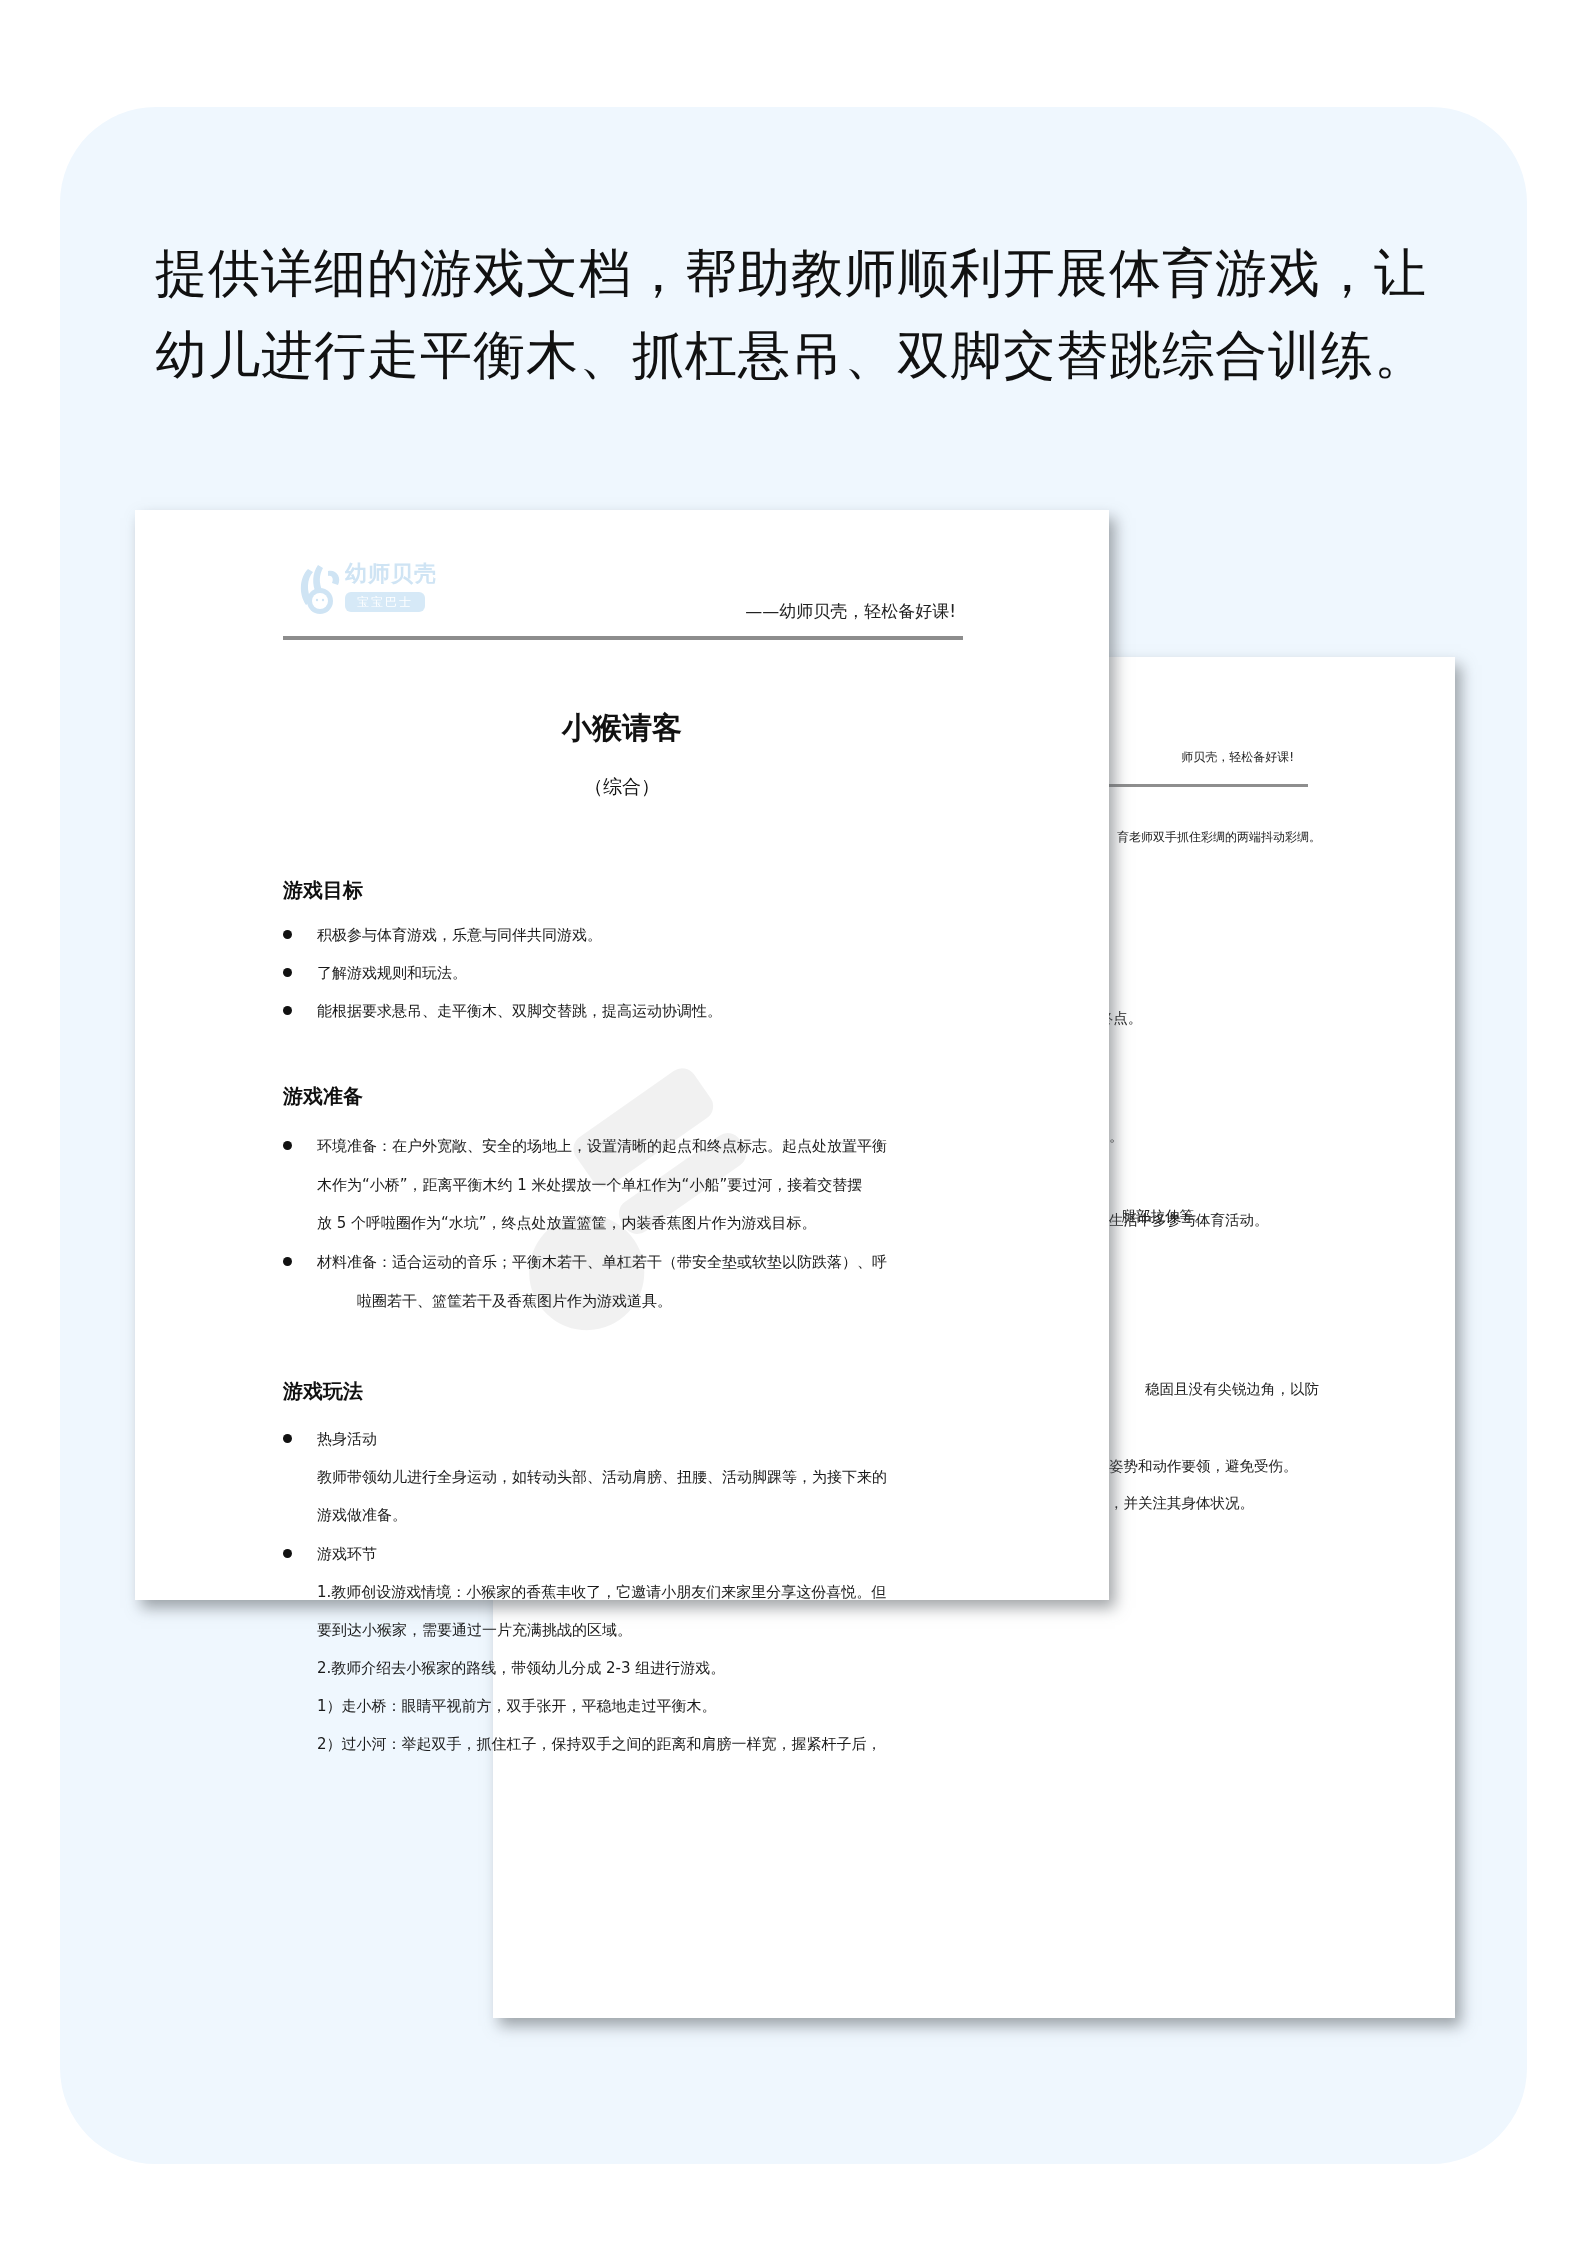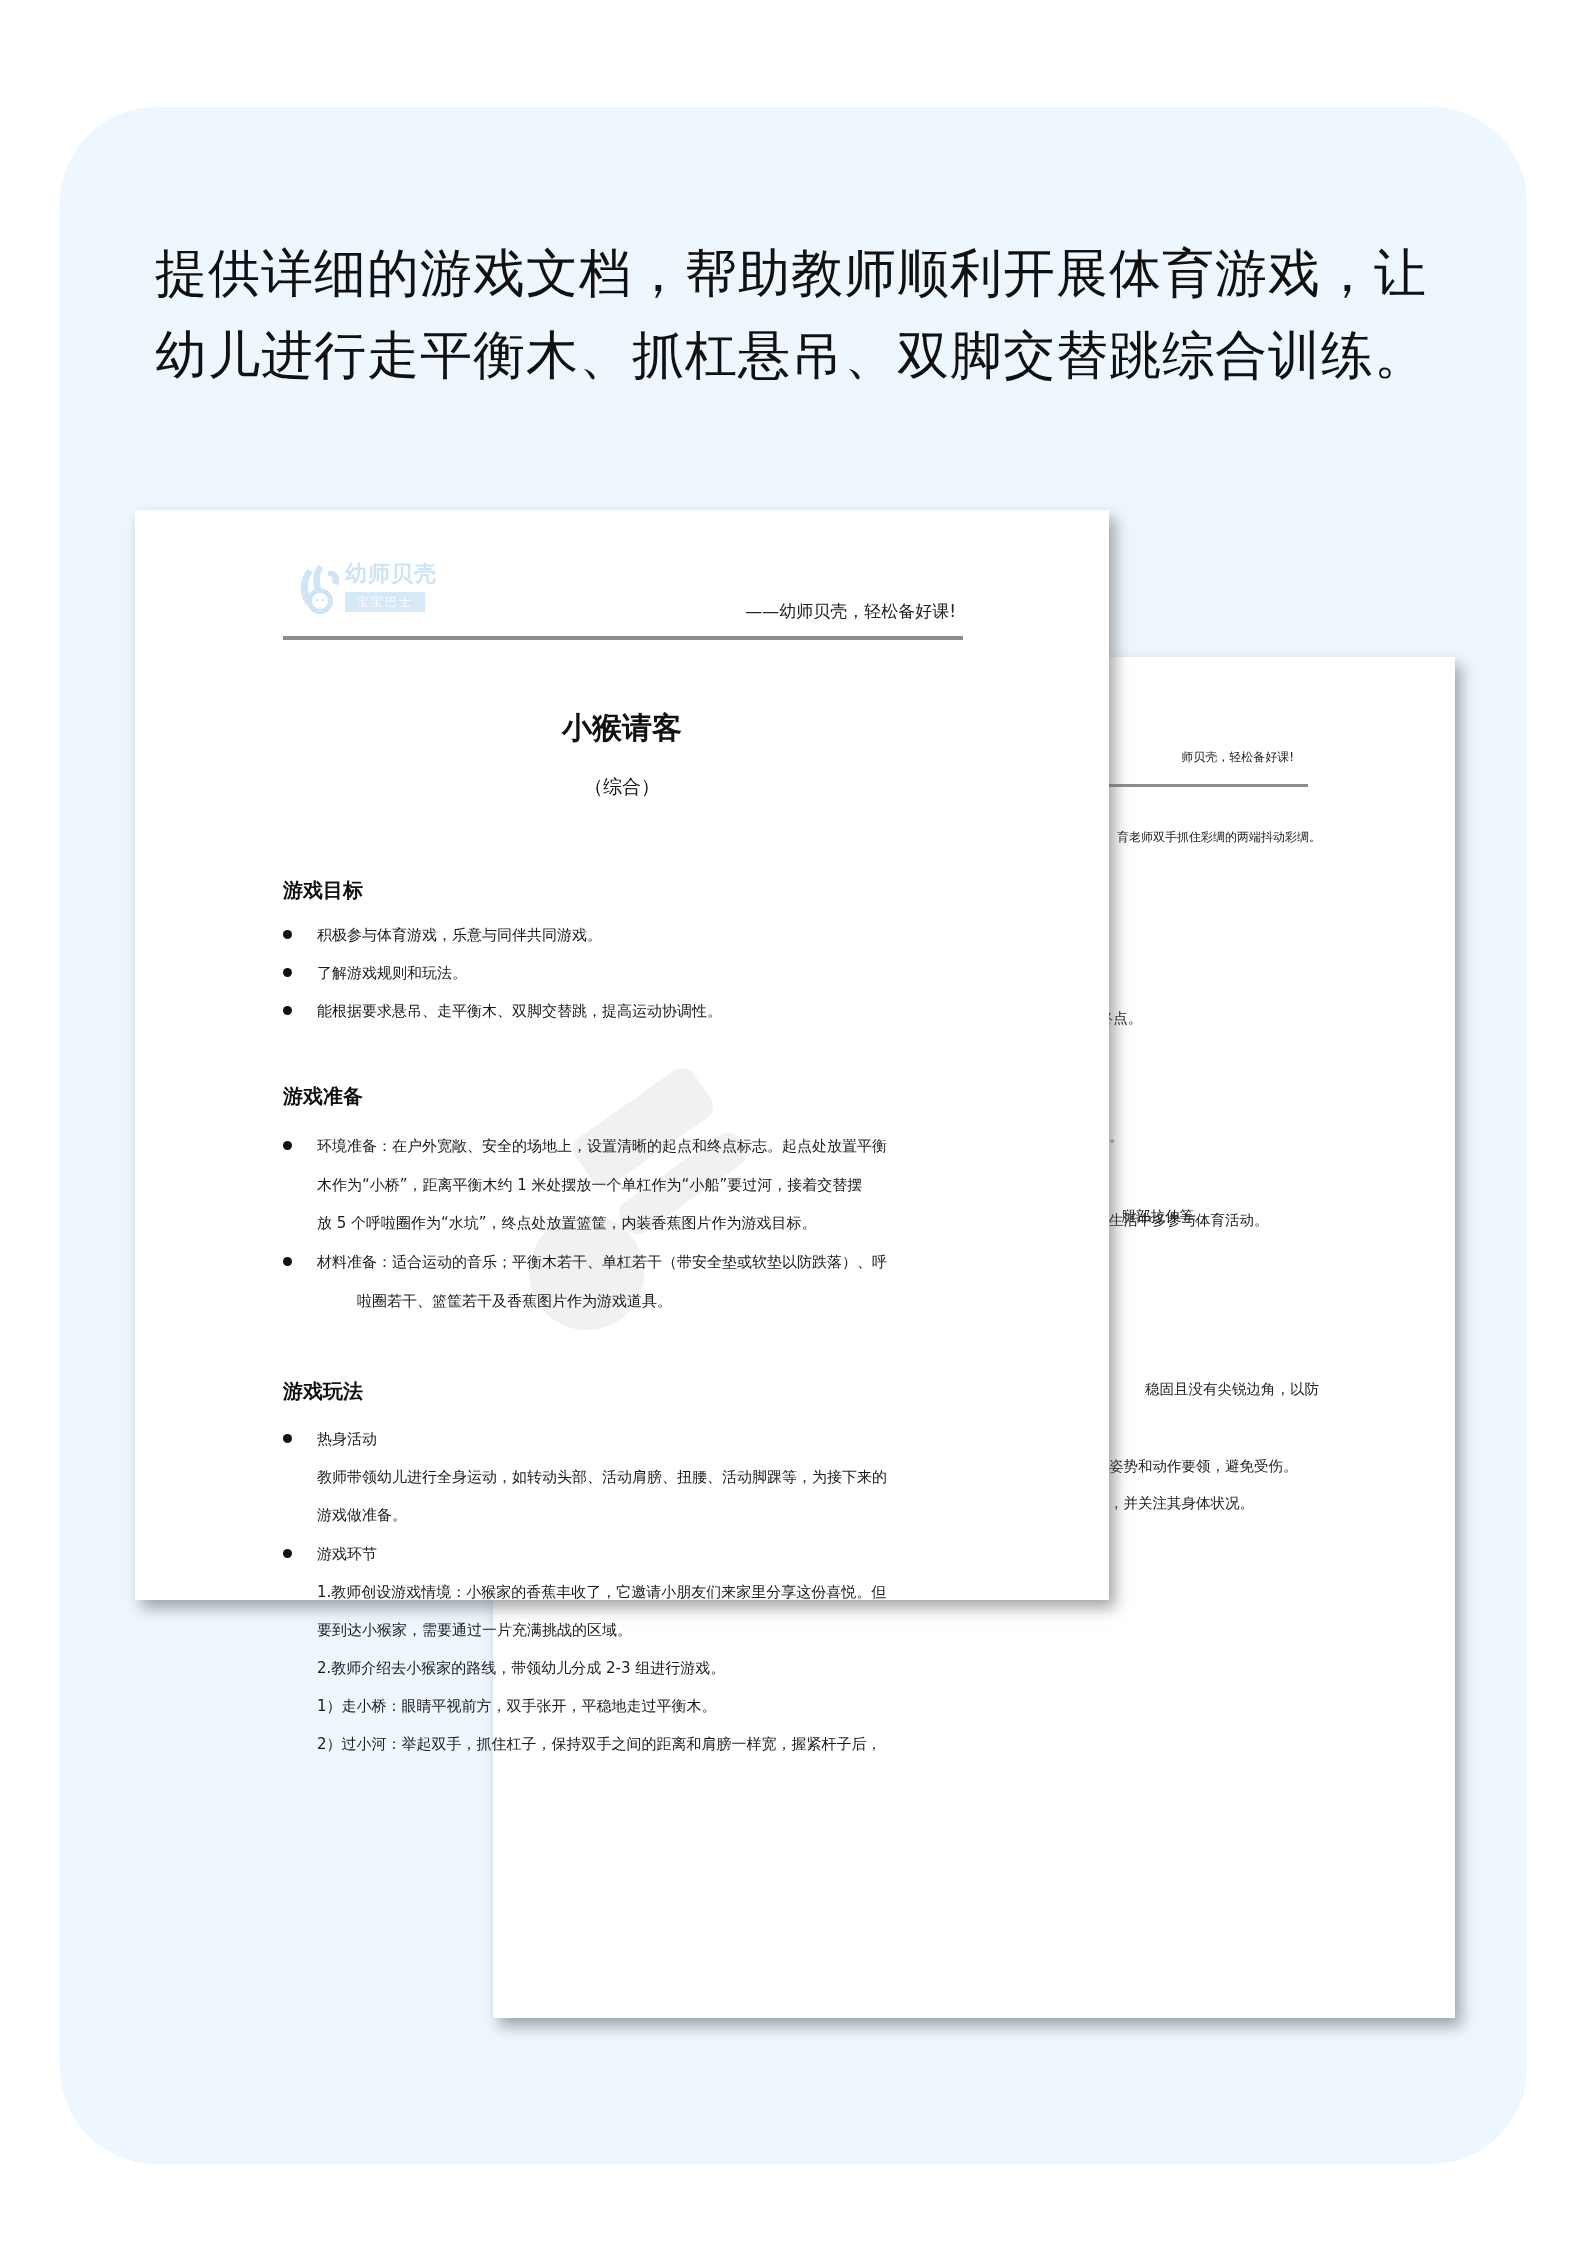--- a/index.html
+++ b/index.html
@@ -41,21 +41,21 @@
     
     .logo {
       position: absolute; left: 163px; top: 49px; width: 170px; height: 58px;
     }
     .logo-text-top {
       position: absolute; left: 47px; top: 0; font-size: 22px; font-weight: bold;
       color: #cfe4f4; letter-spacing: 1px; white-space: nowrap;
     }
     .logo-pill {
       position: absolute; left: 47px; top: 33px; width: 80px; height: 20px;
-      background: #d6e9f7; border-radius: 0; font-size: 12px; color: #fff;
+      background: #d6e9f7; border-radius: 6px; font-size: 12px; color: #fff;
       text-align: center; line-height: 20px; letter-spacing: 2px;
     }
     .slogan {
       position: absolute; right: 153px; top: 90px; font-size: 17px; color: #222; white-space: nowrap;
     }
     .rule {
       position: absolute; left: 148px; top: 126px; width: 680px; height: 4px; background: #8d8d8d;
     }
     .doc-title {
       position: absolute; left: 0; width: 100%; top: 198px; text-align: center;

